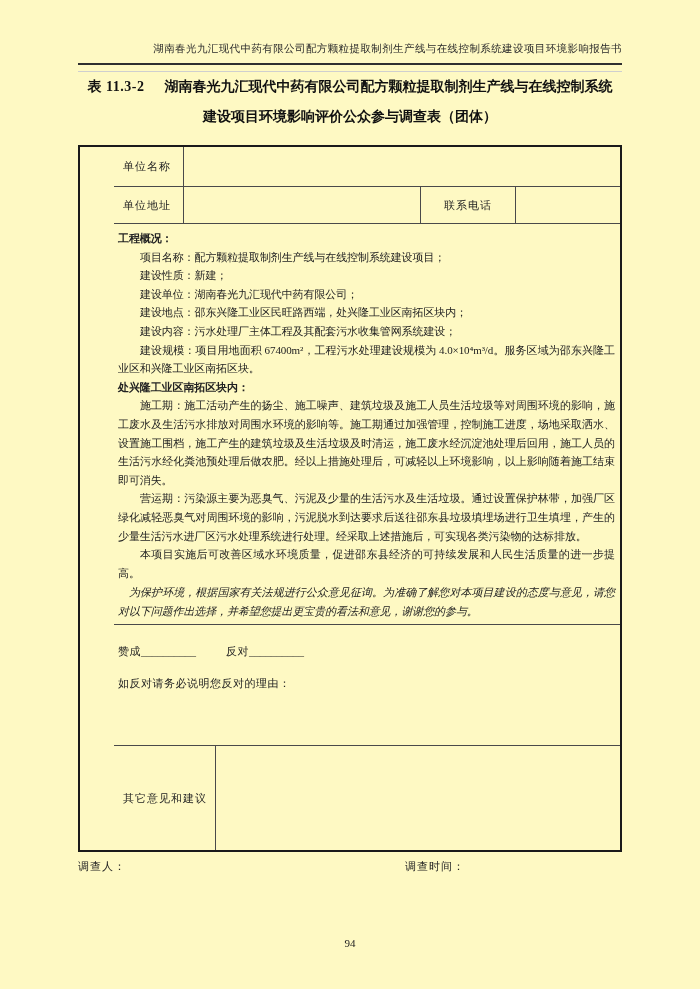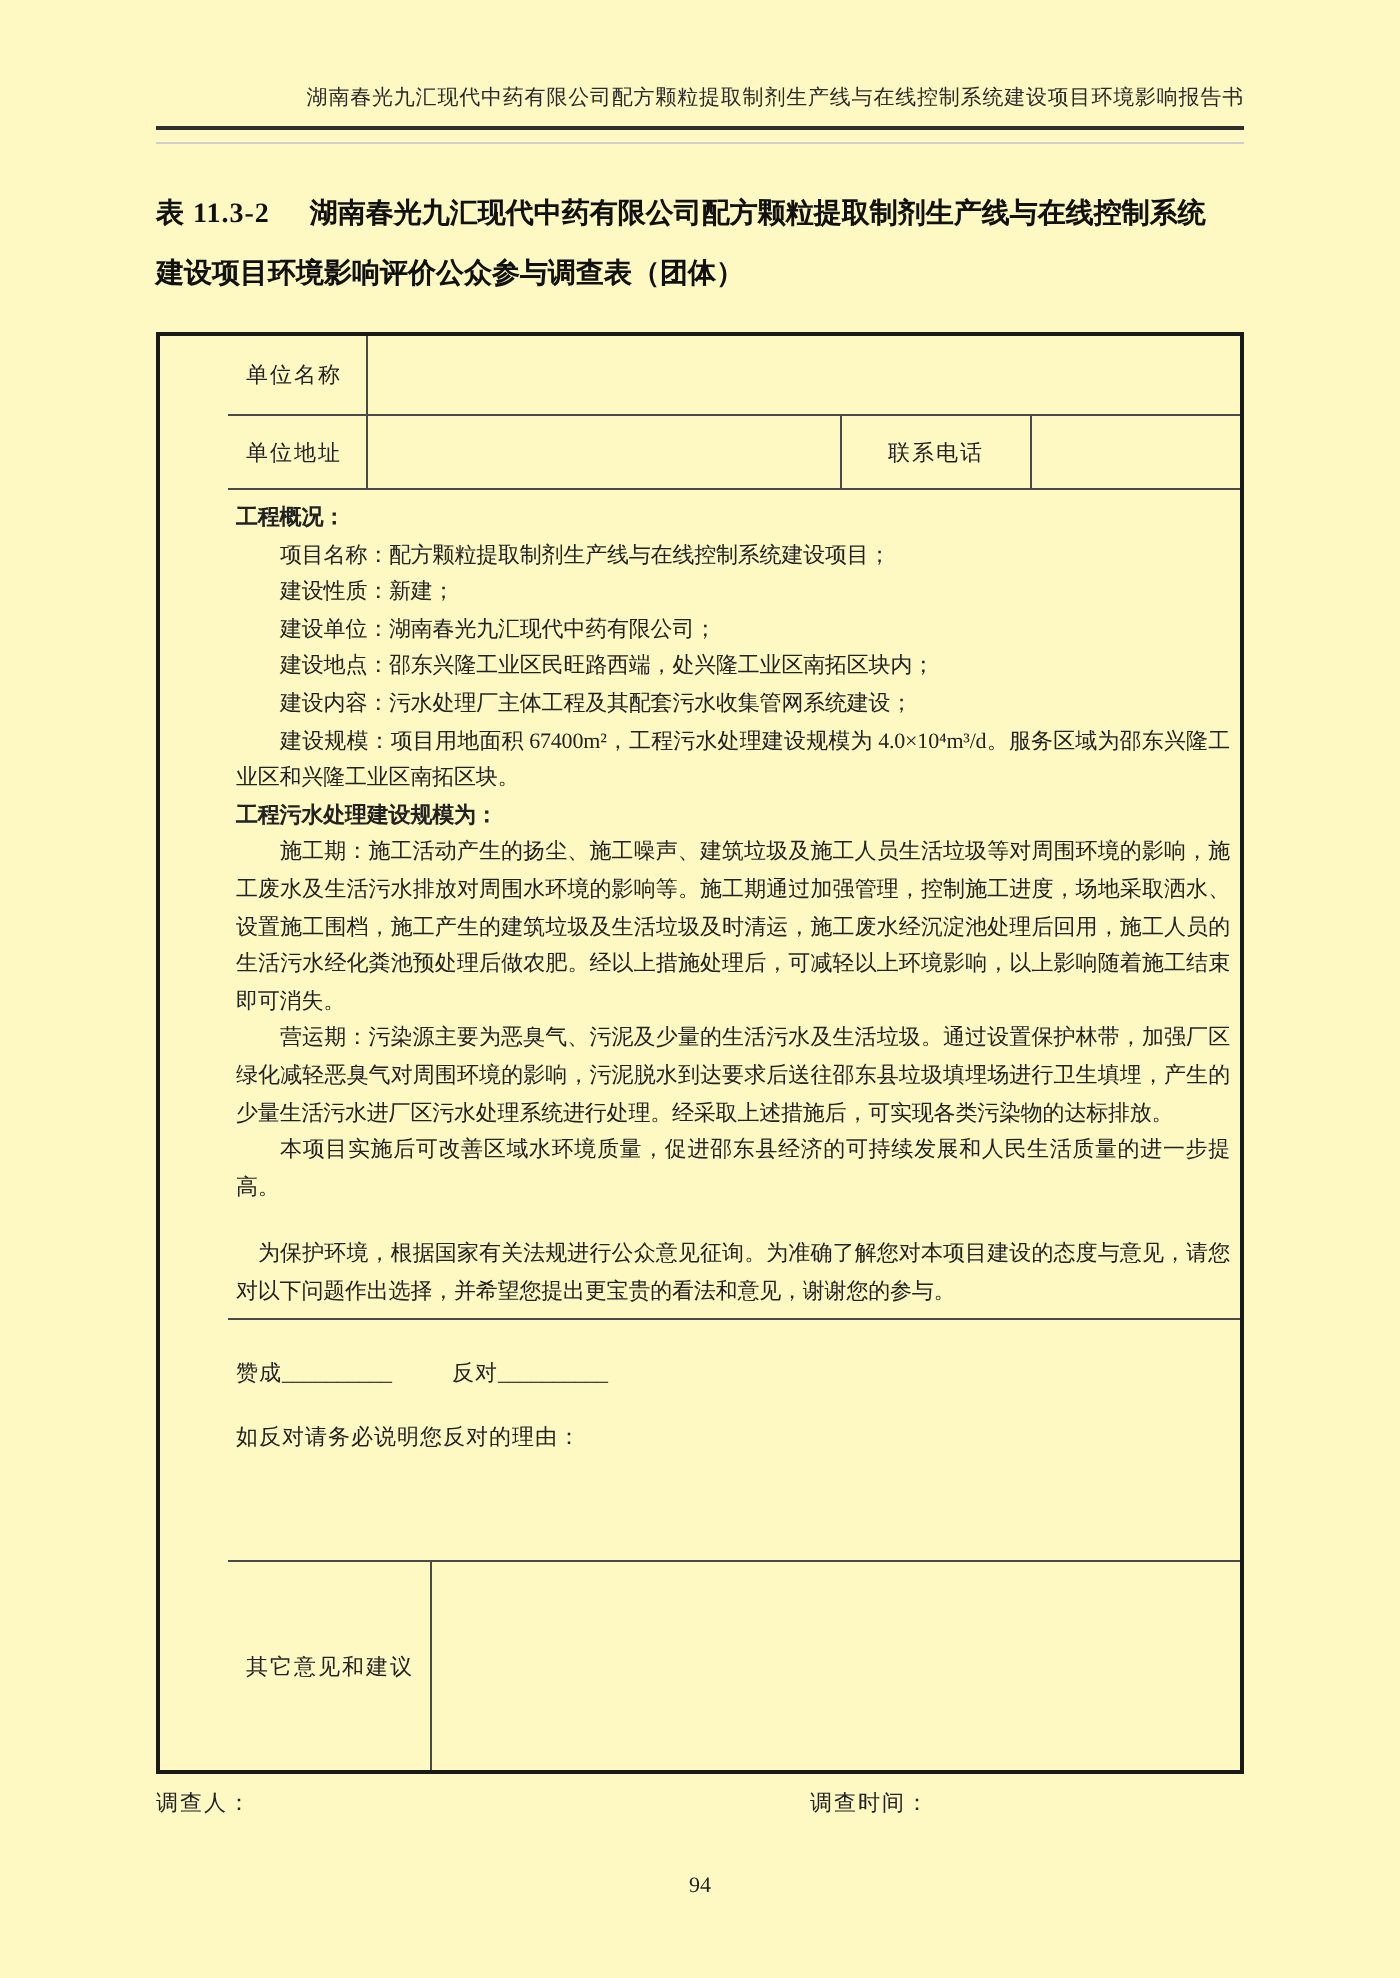--- a/index.html
+++ b/index.html
@@ -28,21 +28,21 @@
     margin-top: 7px;
     border-bottom: 2px solid #2f2f2f;
   }
   .header-rule-light {
     margin-top: 6px;
     border-bottom: 1px solid #cfcfcf;
   }
 
   
   .doc-title {
-    margin-top: 21px;
+    text-align: center;
     font-weight: bold;
     font-size: 14px;
     line-height: 30px;
     color: #111;
   }
   .doc-title .table-no { margin-right: 20px; letter-spacing: 0.5px; }
 
   
   .form-table {
     margin-top: 13px;
@@ -75,21 +75,21 @@
     min-height: 379px;
     padding: 5px 5px 4px 4px;
     line-height: 18.6px;
     letter-spacing: -0.1px;
     text-align: justify;
   }
   .big-cell .section-heading { font-weight: bold; }
   .big-cell p { margin: 0; }
   .big-cell p.indent2 { text-indent: 2em; }
   .big-cell p.indent1 { text-indent: 1em; }
-  .big-cell p.invitation { margin-top: 15px; }
+  .big-cell p.invitation { margin-top: 1px; font-style: italic; }
 
   
   .attitude-cell { height: 120px; padding: 10px 5px 0 4px; }
   .attitude-cell .question { letter-spacing: 0.5px; }
   .attitude-cell .choices { margin-top: 9px; letter-spacing: 0.5px; }
   .attitude-cell .choices .blank { letter-spacing: 0; }
   .attitude-cell .choices .gap { display: inline-block; width: 30px; }
   .attitude-cell .reason-prompt { margin-top: 17px; letter-spacing: 0.5px; }
 
   
@@ -148,21 +148,21 @@
 
       <div class="tr">
         <div class="td value-cell big-cell">
           <p class="section-heading">工程概况：</p>
           <p class="indent2">项目名称：配方颗粒提取制剂生产线与在线控制系统建设项目；</p>
           <p class="indent2">建设性质：新建；</p>
           <p class="indent2">建设单位：湖南春光九汇现代中药有限公司；</p>
           <p class="indent2">建设地点：邵东兴隆工业区民旺路西端，处兴隆工业区南拓区块内；</p>
           <p class="indent2">建设内容：污水处理厂主体工程及其配套污水收集管网系统建设；</p>
           <p class="indent2">建设规模：项目用地面积 67400m²，工程污水处理建设规模为 4.0×10⁴m³/d。服务区域为邵东兴隆工业区和兴隆工业区南拓区块。</p>
-          <p class="section-heading">工程污水处理建设规模为：</p>
+          <p class="section-heading">处兴隆工业区南拓区块内：</p>
           <p class="indent2">施工期：施工活动产生的扬尘、施工噪声、建筑垃圾及施工人员生活垃圾等对周围环境的影响，施工废水及生活污水排放对周围水环境的影响等。施工期通过加强管理，控制施工进度，场地采取洒水、设置施工围档，施工产生的建筑垃圾及生活垃圾及时清运，施工废水经沉淀池处理后回用，施工人员的生活污水经化粪池预处理后做农肥。经以上措施处理后，可减轻以上环境影响，以上影响随着施工结束即可消失。</p>
           <p class="indent2">营运期：污染源主要为恶臭气、污泥及少量的生活污水及生活垃圾。通过设置保护林带，加强厂区绿化减轻恶臭气对周围环境的影响，污泥脱水到达要求后送往邵东县垃圾填埋场进行卫生填埋，产生的少量生活污水进厂区污水处理系统进行处理。经采取上述措施后，可实现各类污染物的达标排放。</p>
           <p class="indent2">本项目实施后可改善区域水环境质量，促进邵东县经济的可持续发展和人民生活质量的进一步提高。</p>
           <p class="indent1 invitation">为保护环境，根据国家有关法规进行公众意见征询。为准确了解您对本项目建设的态度与意见，请您对以下问题作出选择，并希望您提出更宝贵的看法和意见，谢谢您的参与。</p>
         </div>
       </div>
 
       <div class="tr">
         <div class="td value-cell attitude-cell">
           <p class="choices">

